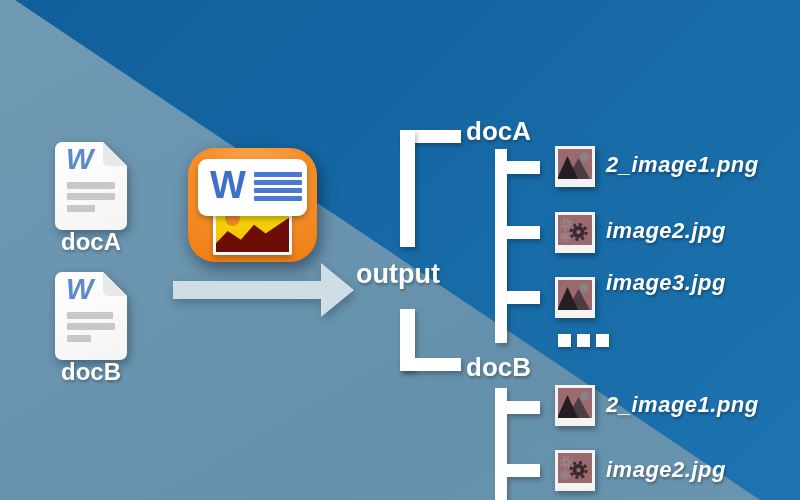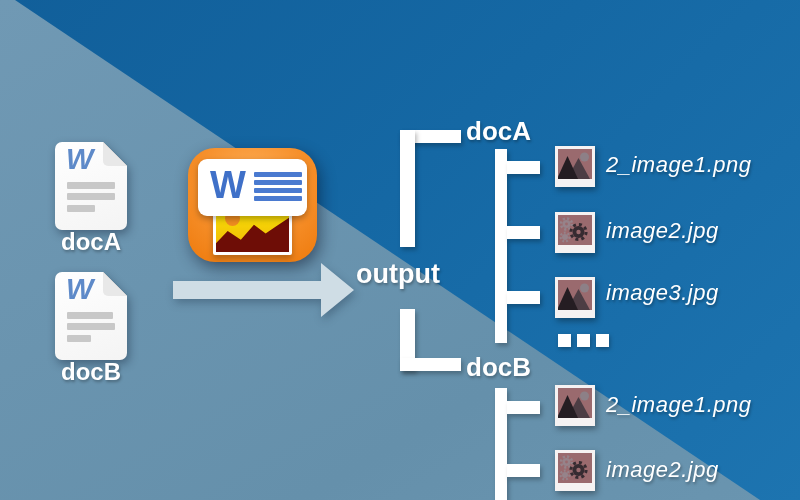--- a/index.html
+++ b/index.html
@@ -67,21 +67,21 @@
     clip-path:polygon(0 80%,16% 52%,34% 72%,52% 38%,68% 58%,82% 42%,100% 22%,100% 100%,0 100%);}
   
   .arrow{position:absolute;left:173px;top:262px;filter:drop-shadow(2px 4px 4px rgba(0,10,30,.25));}
   
   .tl{position:absolute;background:#ffffff;filter:drop-shadow(2px 3px 2px rgba(0,0,0,.25));}
   .tree-label{
     position:absolute;color:#ffffff;font-weight:700;
     text-shadow:1px 2px 3px rgba(0,0,0,.3);white-space:nowrap;
   }
   .fname{
-    position:absolute;color:#ffffff;font-size:22px;font-weight:400;font-style:italic;
+    position:absolute;color:#ffffff;font-size:22px;font-weight:700;font-style:italic;
     text-shadow:1px 2px 3px rgba(0,0,0,.35);white-space:nowrap;letter-spacing:.5px;
   }
   .pol{
     position:absolute;width:40px;height:41px;background:#f5f2f2;
     padding:3px 3px 8px 3px;box-sizing:border-box;
     filter:drop-shadow(2px 3px 3px rgba(0,0,0,.35));
   }
   .pol svg{display:block;}
   .dotsq{position:absolute;width:13px;height:13px;background:#ffffff;filter:drop-shadow(1px 2px 2px rgba(0,0,0,.3));}
 </style>
@@ -173,21 +173,21 @@
   <div class="fname" style="left:606px;top:218px;">image2.jpg</div>
 
   <div class="pol" style="left:555px;top:277px;">
     <svg width="34" height="30" viewBox="0 0 34 30">
       <rect width="34" height="30" fill="#9a6a6e"></rect>
       <circle cx="26.5" cy="8" r="4.5" fill="#8d8087"></circle>
       <polygon points="9,30 20.5,9 32,30" fill="#4c3d44"></polygon>
       <polygon points="-1,30 9.5,7 20,30" fill="#241d22"></polygon>
     </svg>
   </div>
-  <div class="fname" style="left:606px;top:280px;">image3.jpg</div>
+  <div class="fname" style="left:606px;top:270px;">image3.jpg</div>
 
   <div>
     <div class="dotsq" style="left:558px;top:334px;"></div>
     <div class="dotsq" style="left:577px;top:334px;"></div>
     <div class="dotsq" style="left:596px;top:334px;"></div>
   </div>
 
   <div class="tl" style="left:495px;top:388px;width:12px;height:112px;"></div>
   <div class="tl" style="left:507px;top:401px;width:33px;height:13px;"></div>
   <div class="tl" style="left:507px;top:464px;width:33px;height:13px;"></div>

